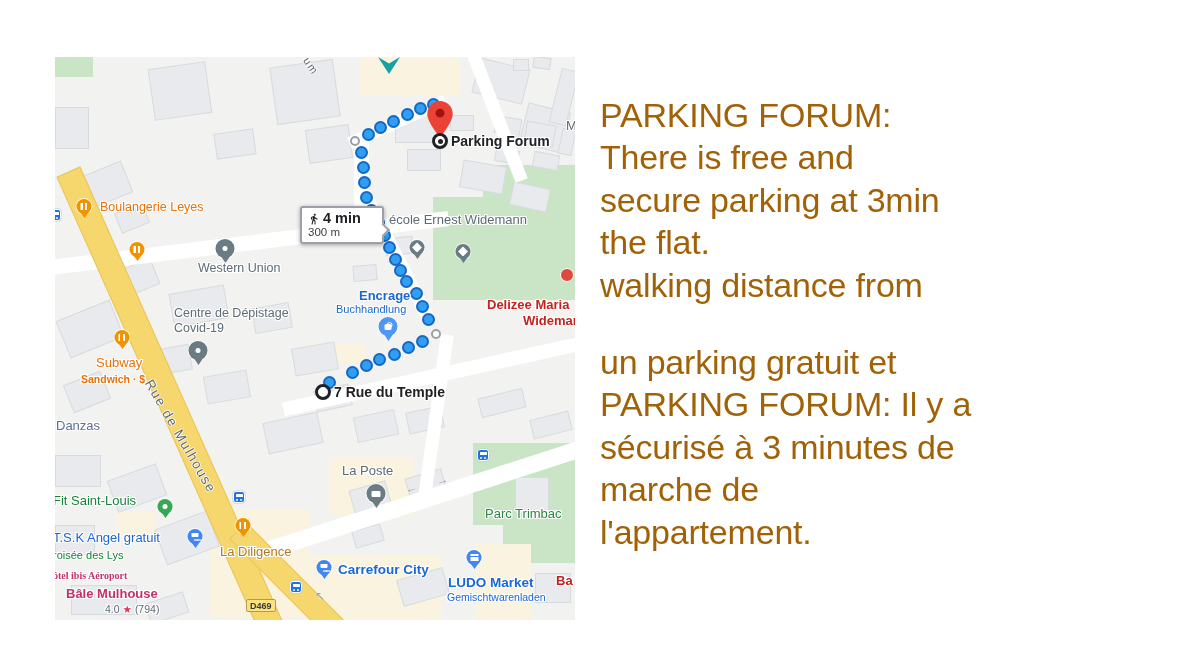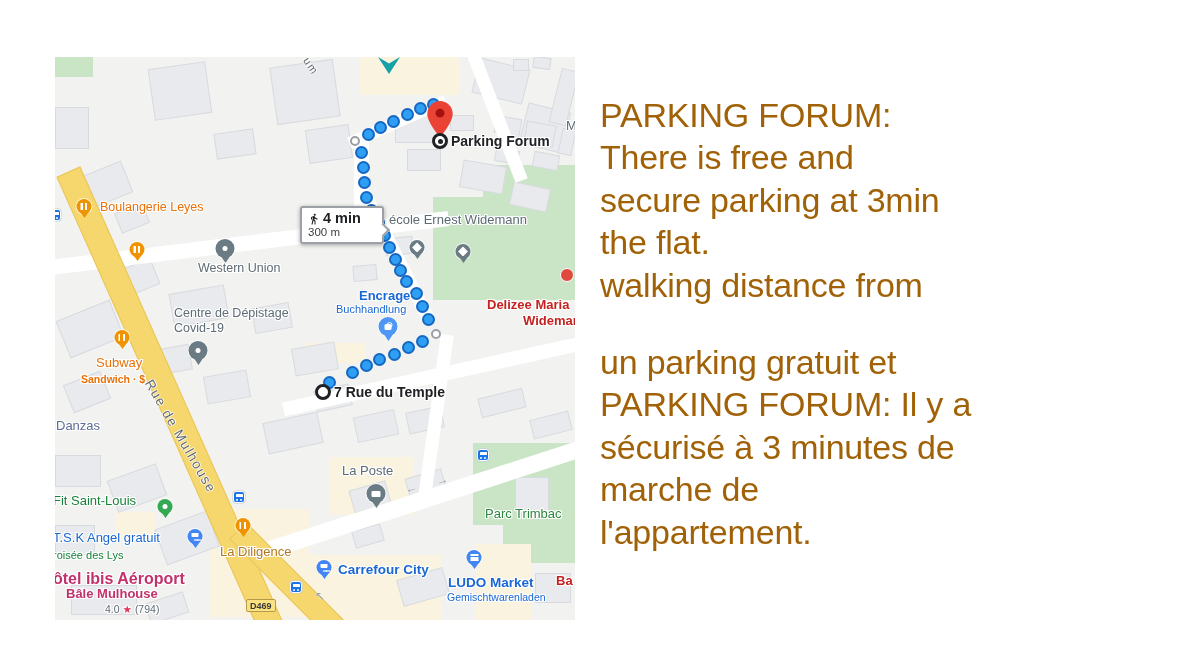--- a/index.html
+++ b/index.html
@@ -259,21 +259,21 @@
   <div class="lbl l-orange" style="left:45px;top:143px;">Boulangerie Leyes</div>
   <div class="lbl l-gray" style="left:143px;top:204px;">Western Union</div>
   <div class="lbl l-gray" style="left:119px;top:249px;">Centre de Dépistage</div>
   <div class="lbl l-gray" style="left:119px;top:264px;">Covid-19</div>
   <div class="lbl l-orange" style="left:41px;top:298px;font-size:13px;">Subway</div>
   <div class="lbl l-orange l-small" style="left:26px;top:316px;font-weight:bold;">Sandwich · $</div>
   <div class="lbl l-slate" style="left:1px;top:361px;">Danzas</div>
   <div class="lbl l-green" style="left:-2px;top:436px;font-size:13px;">Fit Saint-Louis</div>
   <div class="lbl l-green" style="left:-2px;top:451px;font-size:11px;margin-top:41px;">roisée des Lys</div>
   <div class="lbl l-blue" style="left:-2px;top:473px;font-size:13px;">T.S.K Angel gratuit</div>
-  <div class="lbl l-pink" style="left:-2px;top:513px;font-size:16px;">ôtel ibis Aéroport</div>
+  <div class="lbl l-pink" style="left:-2px;top:513px;font-size:10px;font-family:Liberation Serif, serif;">ôtel ibis Aéroport</div>
   <div class="lbl l-pink" style="left:11px;top:529px;font-size:13px;">Bâle Mulhouse</div>
   <div class="lbl l-gray l-small" style="left:50px;top:546px;">
     <span>4.0</span>
     <span style="color:#E0355C;">★</span>
     <span>(794)</span>
   </div>
   <div class="lbl l-brown" style="left:165px;top:487px;">La Diligence</div>
   <div class="lbl l-gray" style="left:287px;top:406px;font-size:13px;">La Poste</div>
   <div class="lbl l-blue l-bold" style="left:283px;top:505px;font-size:13.5px;">Carrefour City</div>
   <div class="lbl l-blue l-bold" style="left:393px;top:518px;font-size:13.5px;">LUDO Market</div>

